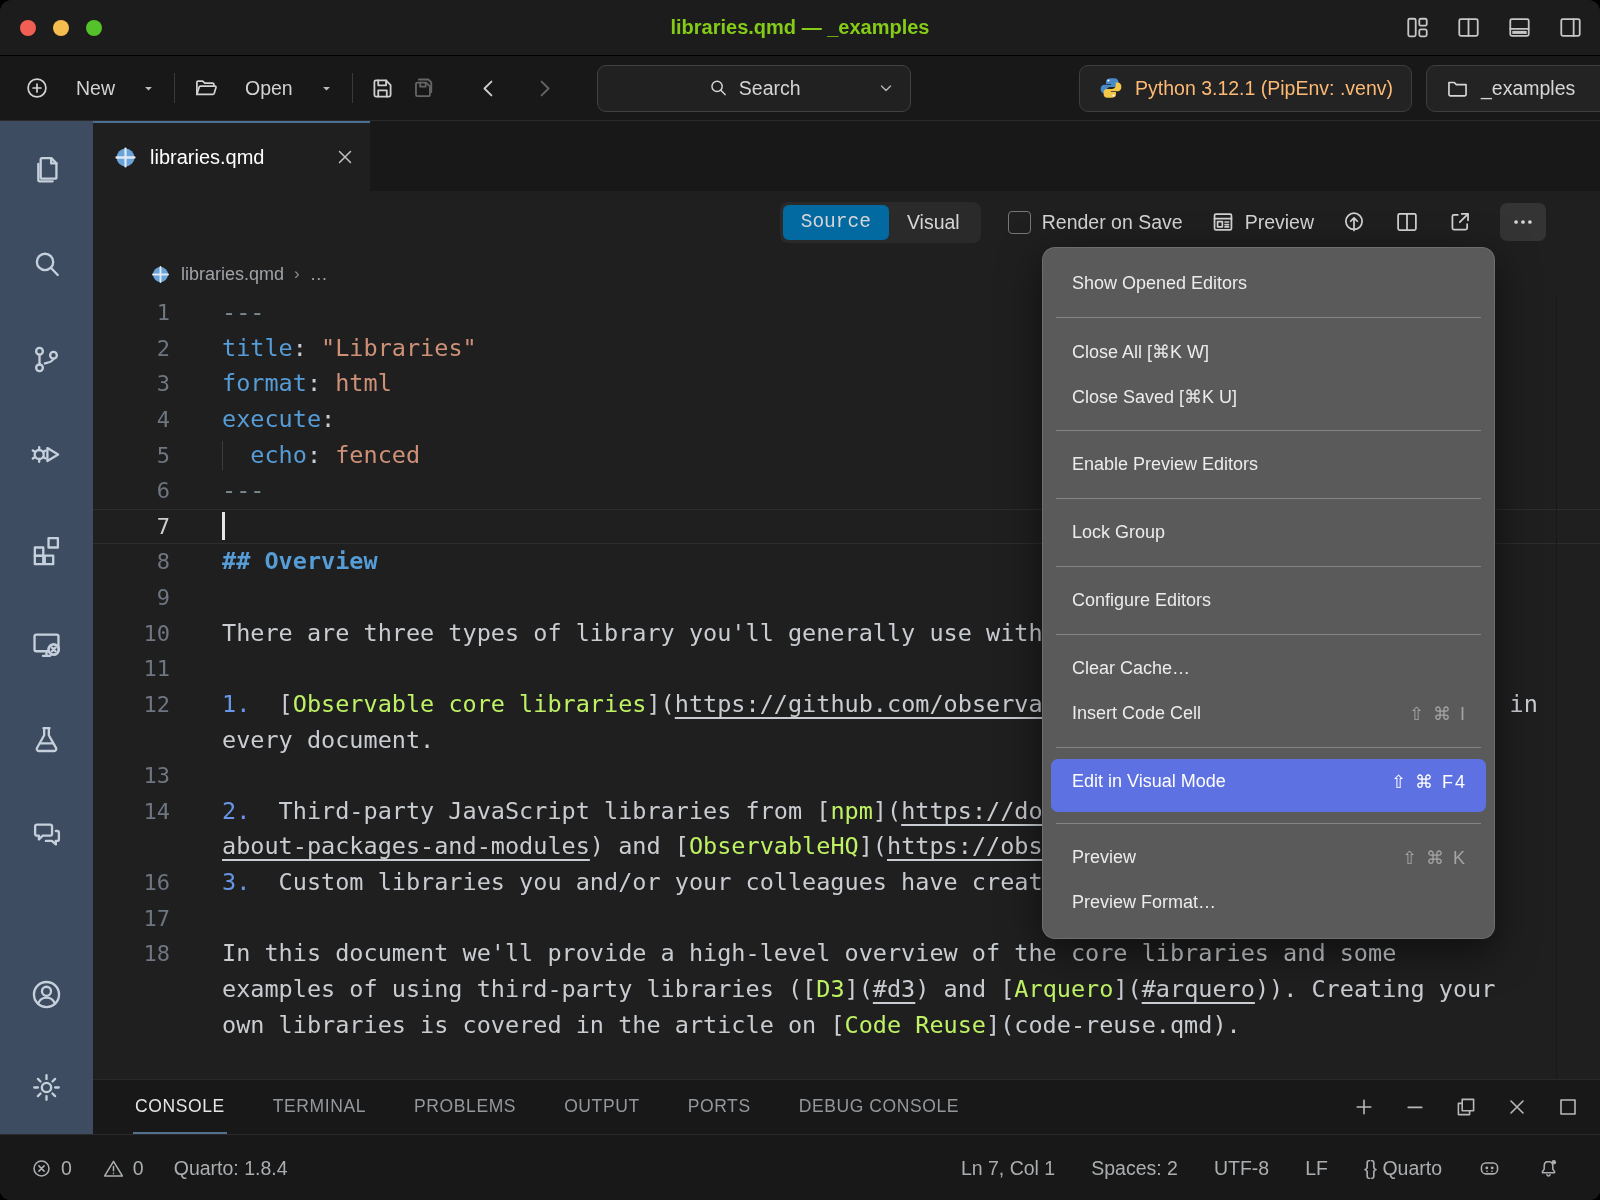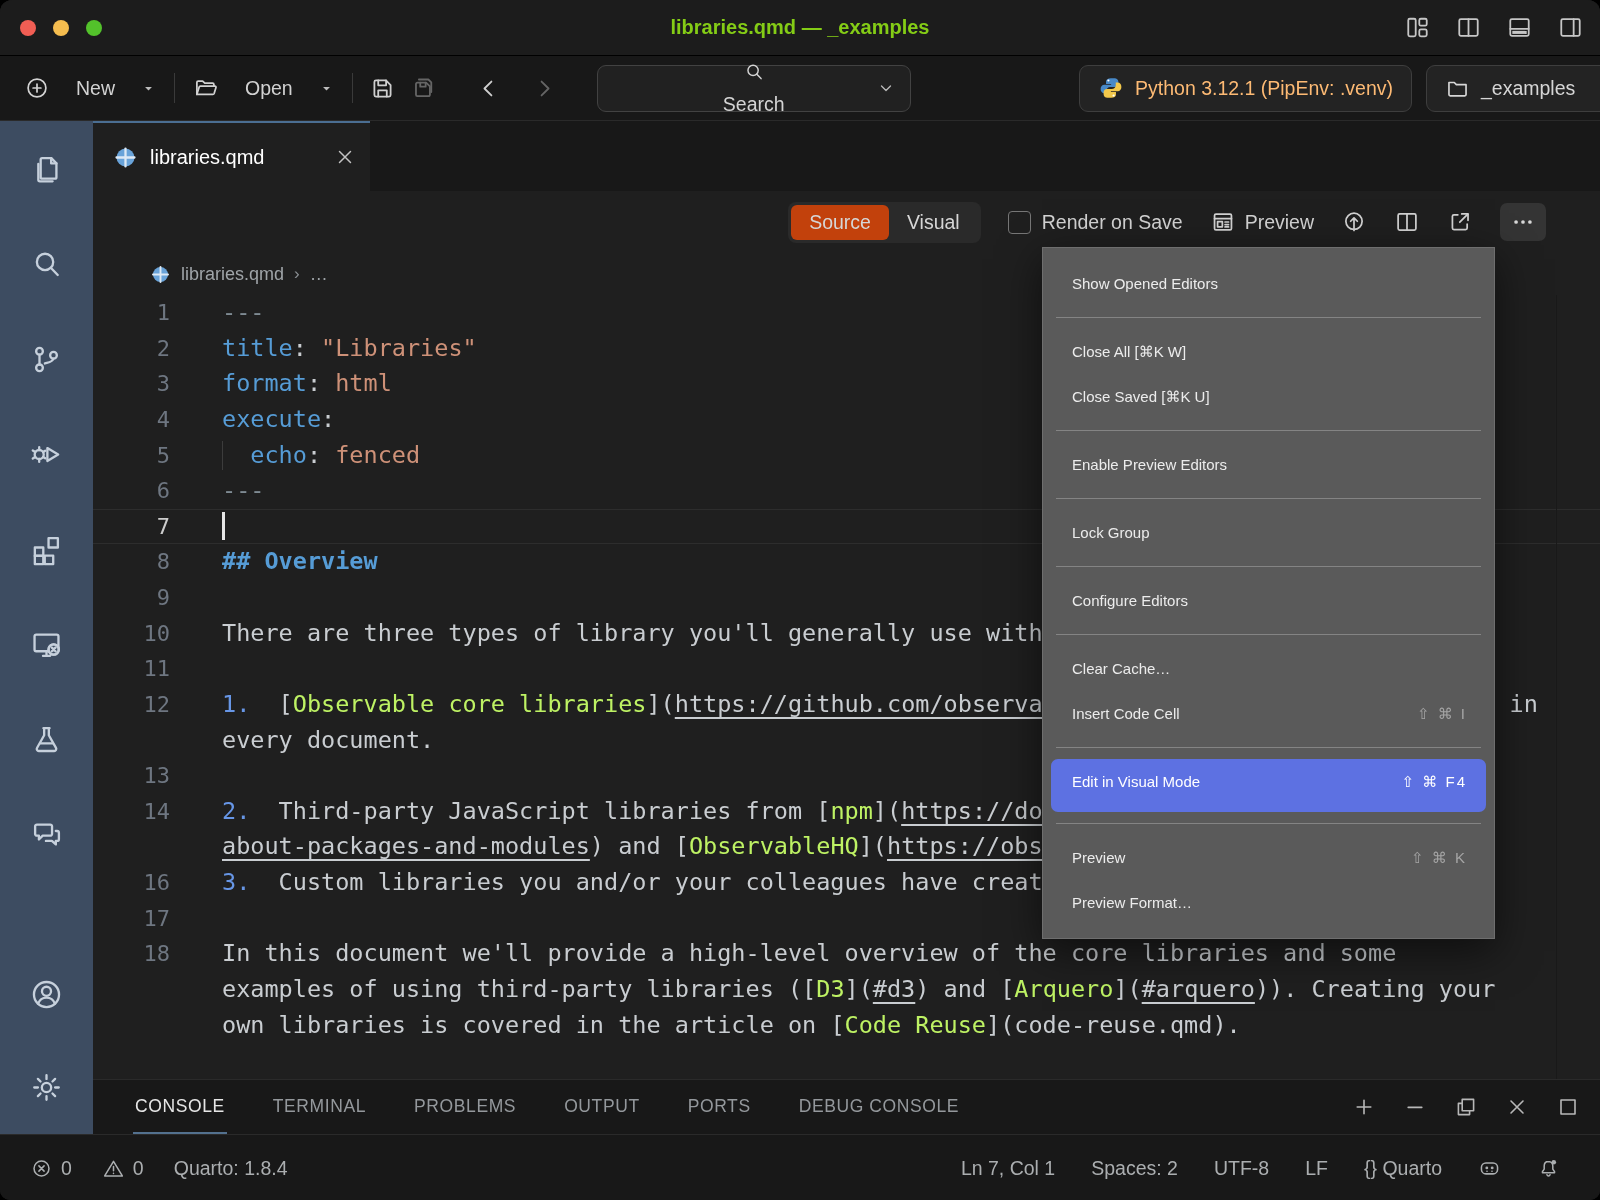--- a/index.html
+++ b/index.html
@@ -17,21 +17,21 @@
   .toolbar{height:64px;background:#181818;border-bottom:1px solid #2a2a2a;display:flex;align-items:center;
            padding:0 0 0 16px;color:#d2d2d2;font-size:19.5px;}
   .tbtn{display:flex;align-items:center;gap:26px;padding:0 8px;height:44px;}
   .tbtn .ic{width:26px;height:26px;}
   .tbtn .caret{width:15px;height:15px;color:#bdbdbd;}
   .tsep{width:1px;height:30px;background:#3a3a3a;margin:0 10px;}
   .icbtn{width:40px;height:40px;display:flex;align-items:center;justify-content:center;color:#cfcfcf;}
   .icbtn .ic{width:27px;height:27px;}
   .dim{opacity:.42;}
   .search-pill{margin-left:32px;width:312px;height:45px;border:1px solid #424242;border-radius:9px;background:#212121;
-           display:flex;align-items:center;justify-content:center;gap:10px;color:#d4d4d4;position:relative;flex-direction:column;}
+           display:flex;align-items:center;justify-content:center;gap:10px;color:#d4d4d4;position:relative;}
   .search-pill .ic{width:22px;height:22px;}
   .search-pill .chev{position:absolute;right:14px;width:20px;height:20px;color:#b9b9b9;}
   .interp{margin-left:auto;height:45px;border:1px solid #3e3e3e;border-radius:9px;background:#232323;
           display:flex;align-items:center;gap:11px;padding:0 18px;color:#fdba74;}
   .interp .ic{width:26px;height:26px;}
   .project{flex:none;margin:0 -14px 0 14px;height:45px;border:1px solid #3e3e3e;border-radius:9px;background:#232323;
           display:flex;align-items:center;gap:11px;padding:0 18px;min-width:150px;color:#d6d6d6;}
   .project .ic{width:25px;height:25px;}
   
   .main{display:flex;height:1013px;}
@@ -44,21 +44,21 @@
   .tabbar{height:70px;background:#181818;display:flex;}
   .tab{width:277px;background:#1f1f1f;border-top:2px solid #4b6e92;display:flex;align-items:center;
        padding:0 14px 0 20px;gap:12px;color:#fff;font-size:20px;box-sizing:border-box;}
   .tab .qmd{width:25px;height:25px;flex:none;}
   .tab-close{margin-left:auto;width:22px;height:22px;color:#c2c2c2;}
   
   .edtoolbar{height:62px;display:flex;align-items:center;justify-content:flex-end;gap:27px;padding-right:54px;
              color:#d2d2d2;font-size:19.5px;}
   .mode-toggle{display:flex;background:#2a2a2a;border-radius:8px;padding:3px;}
   .mode{padding:6px 18px;border-radius:6px;color:#d6d6d6;}
-  .mode.active{background:#c2410c;}
+  .mode.active{background:#0369a1;font-family:Liberation Mono, monospace;}
   .rons{display:flex;align-items:center;gap:11px;}
   .checkbox{width:21px;height:21px;border:1.5px solid #767676;border-radius:4px;background:transparent;}
   .prev{display:flex;align-items:center;gap:9px;}
   .edtoolbar .ic{width:26px;height:26px;}
   .more-btn{width:46px;height:38px;border-radius:7px;background:#343434;display:flex;align-items:center;justify-content:center;color:#d8d8d8;}
   .more-btn .ic{width:26px;height:26px;}
   
   .breadcrumb{height:42px;display:flex;align-items:center;gap:10px;padding-left:57px;color:#9fa4a8;font-size:18px;}
   .breadcrumb .qmd{width:21px;height:21px;}
   .bc-sep{font-size:17px;color:#8a8f93;}
@@ -83,23 +83,23 @@
   .ptab.active{color:#e6e6e6;border-bottom-color:#53718f;}
   .panel-actions{margin-left:auto;display:flex;align-items:center;gap:27px;color:#b8b8b8;}
   .panel-actions .ic{width:24px;height:24px;}
   
   .statusbar{height:66px;background:#181818;border-top:1px solid #2a2a2a;display:flex;align-items:center;
              padding:0 40px 6px 30px;color:#abaeb0;font-size:19.5px;gap:30px;}
   .sitem{display:flex;align-items:center;gap:8px;}
   .sitem .ic{width:23px;height:23px;}
   .status-right{margin-left:auto;display:flex;align-items:center;gap:36px;}
   
-  .ctxmenu{position:absolute;left:1042px;top:247px;width:453px;background:#5a5a5a;border-radius:0;
+  .ctxmenu{position:absolute;left:1042px;top:247px;width:453px;background:#5a5a5a;border-radius:13px;
            box-shadow:0 12px 40px rgba(0,0,0,.55), 0 0 0 1px rgba(255,255,255,.12) inset;
-           padding:14px 0;z-index:50;font-size:15px;color:#ececec;}
+           padding:14px 0;z-index:50;font-size:18px;color:#ececec;}
   .mi{height:45px;display:flex;align-items:center;padding:0 28px 0 30px;}
   .mi .msc{margin-left:auto;color:#a5a5a5;letter-spacing:2px;}
   .mi.hl{background:#5d71e2;border-radius:7px;margin:0 9px;padding:0 19px 8px 21px;color:#fff;}
   .mi.hl .msc{color:#fff;}
   .msep{height:1px;background:rgba(255,255,255,.26);margin:11px 14px;}
   .ic svg,.abar-icon svg,.qmd svg{width:100%;height:100%;display:block;}
 </style>
 </head>
 <body>
 

